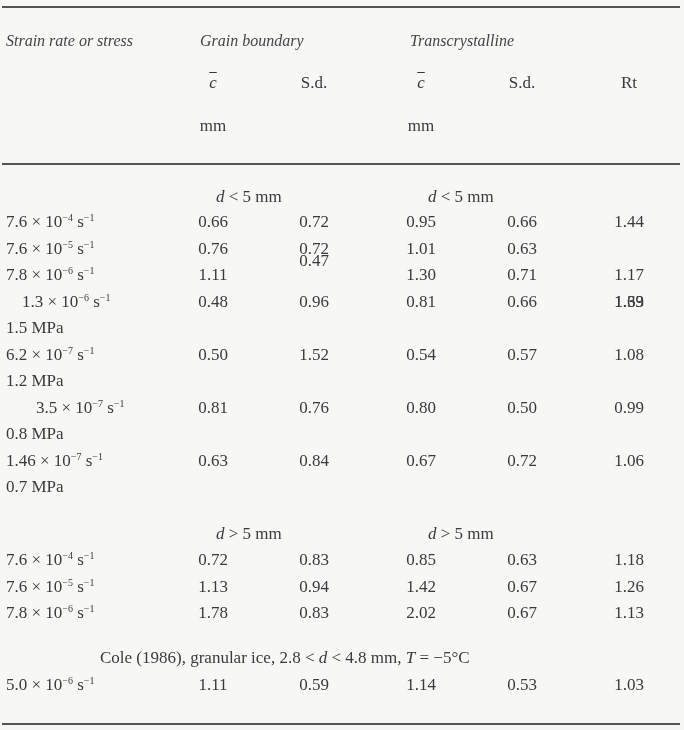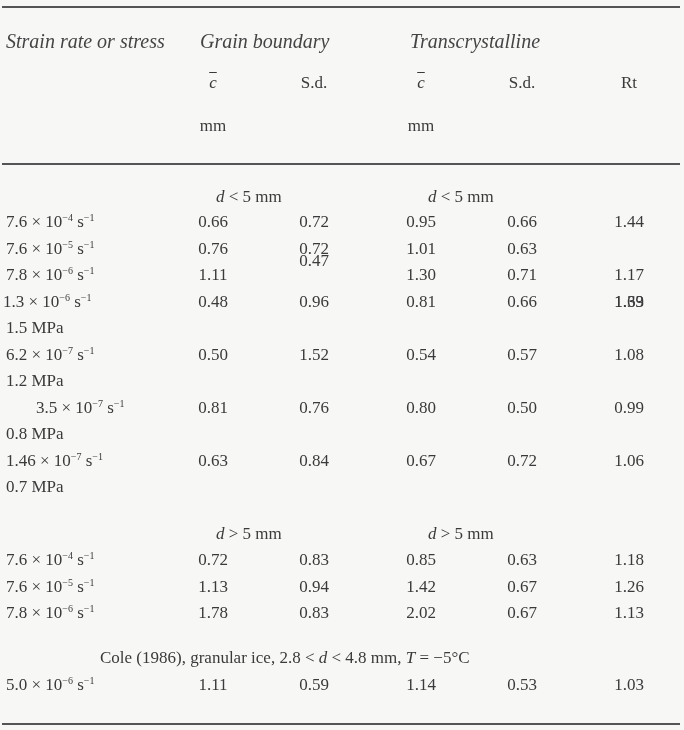--- a/index.html
+++ b/index.html
@@ -10,21 +10,21 @@
     color: #3a3a3a;
     position: relative;
     overflow: hidden;
   }
   .rule { position: absolute; left: 2px; width: 678px; height: 2px; background: #555; }
   .rule.top { top: 6px; }
   .rule.mid { top: 163px; }
   .rule.bot { top: 723px; }
 
   .cell { position: absolute; font-size: 17px; white-space: nowrap; line-height: 20px; }
-  .hdr-i { font-style: italic; font-size: 20px; color: #444; }
+  .hdr-i { font-style: italic; font-size: 16px; color: #444; }
   .num { text-align: center; width: 70px; margin-left: -35px; }
   sup { font-size: 10px; line-height: 0; vertical-align: 6px; }
   .ital { font-style: italic; }
   .cbar { text-decoration: overline; font-style: italic; }
 </style>
 </head>
 <body>
 
 <div>
   <div class="rule top"></div>
@@ -59,21 +59,21 @@
       <div class="cell num" style="left:314px; top:238.5px;">0.72</div>
       <div class="cell num" style="left:421px; top:238.5px;">1.01</div>
       <div class="cell num" style="left:522px; top:238.5px;">0.63</div>
       <div class="cell num" style="left:629px; top:254px;margin-top:38px;">1.33</div>
       <div class="cell" style="left:6px; top:265px;">7.8 × 10<sup>−6</sup> s<sup>−1</sup></div>
       <div class="cell num" style="left:213px; top:265px;">1.11</div>
       <div class="cell num" style="left:314px; top:251px;">0.47</div>
       <div class="cell num" style="left:421px; top:265px;">1.30</div>
       <div class="cell num" style="left:522px; top:265px;">0.71</div>
       <div class="cell num" style="left:629px; top:265px;">1.17</div>
-      <div class="cell" style="left:3px; top:291.5px;">1.3 × 10<sup>−6</sup> s<sup>−1</sup></div>
+      <div class="cell" style="left:22px; top:291.5px;">1.3 × 10<sup>−6</sup> s<sup>−1</sup></div>
       <div class="cell num" style="left:213px; top:291.5px;">0.48</div>
       <div class="cell num" style="left:314px; top:291.5px;">0.96</div>
       <div class="cell num" style="left:421px; top:291.5px;">0.81</div>
       <div class="cell num" style="left:522px; top:291.5px;">0.66</div>
       <div class="cell num" style="left:629px; top:291.5px;">1.69</div>
       <div class="cell" style="left:6px; top:318px;">1.5 MPa</div>
       <div class="cell" style="left:6px; top:344.5px;">6.2 × 10<sup>−7</sup> s<sup>−1</sup></div>
       <div class="cell num" style="left:213px; top:344.5px;">0.50</div>
       <div class="cell num" style="left:314px; top:344.5px;">1.52</div>
       <div class="cell num" style="left:421px; top:344.5px;">0.54</div>

